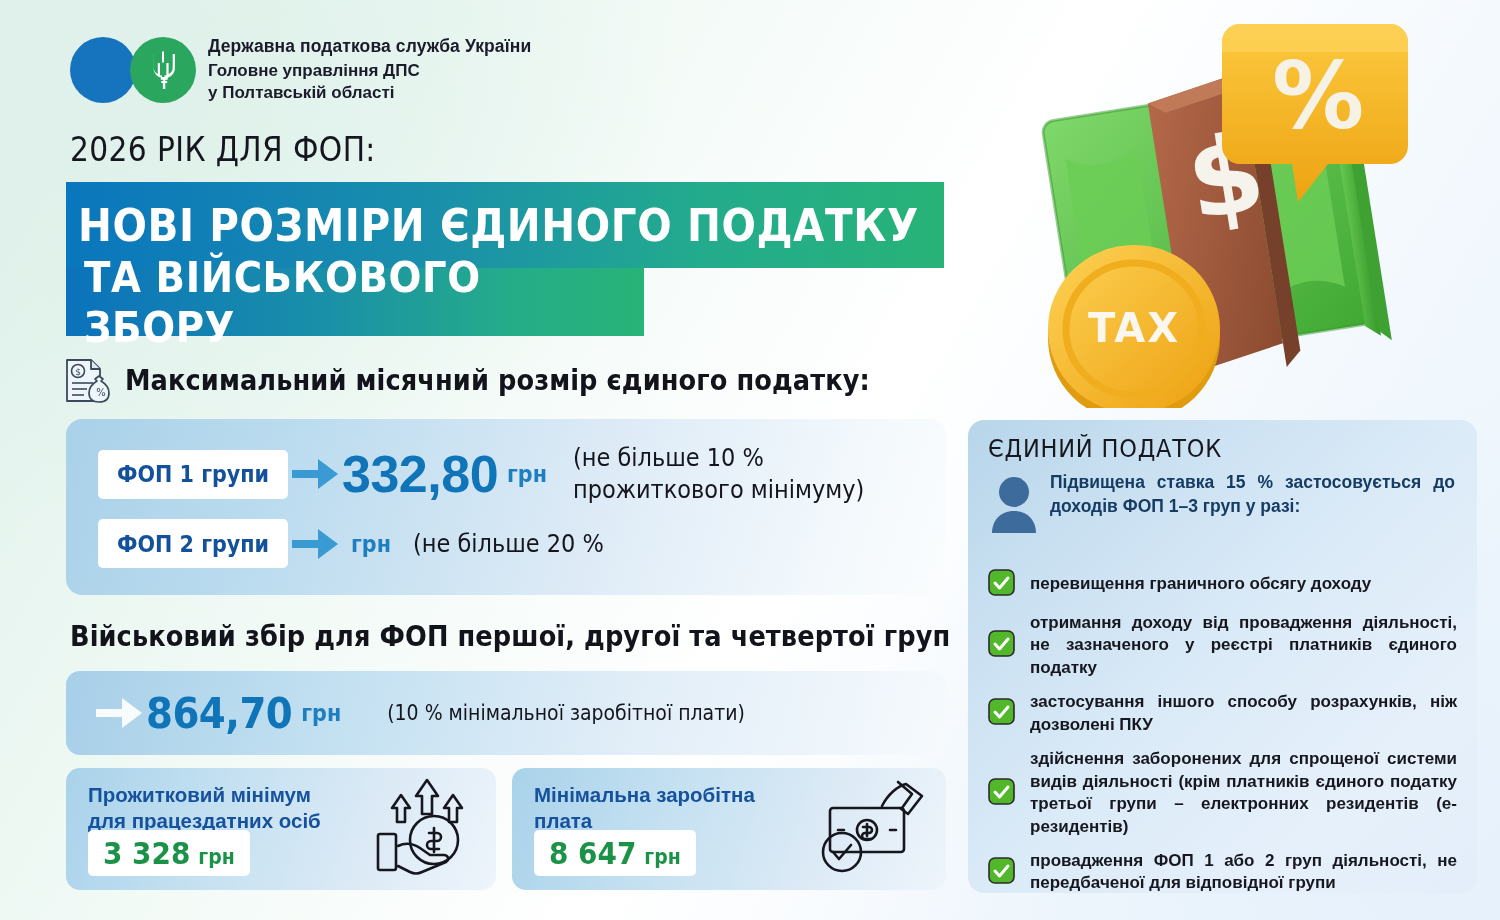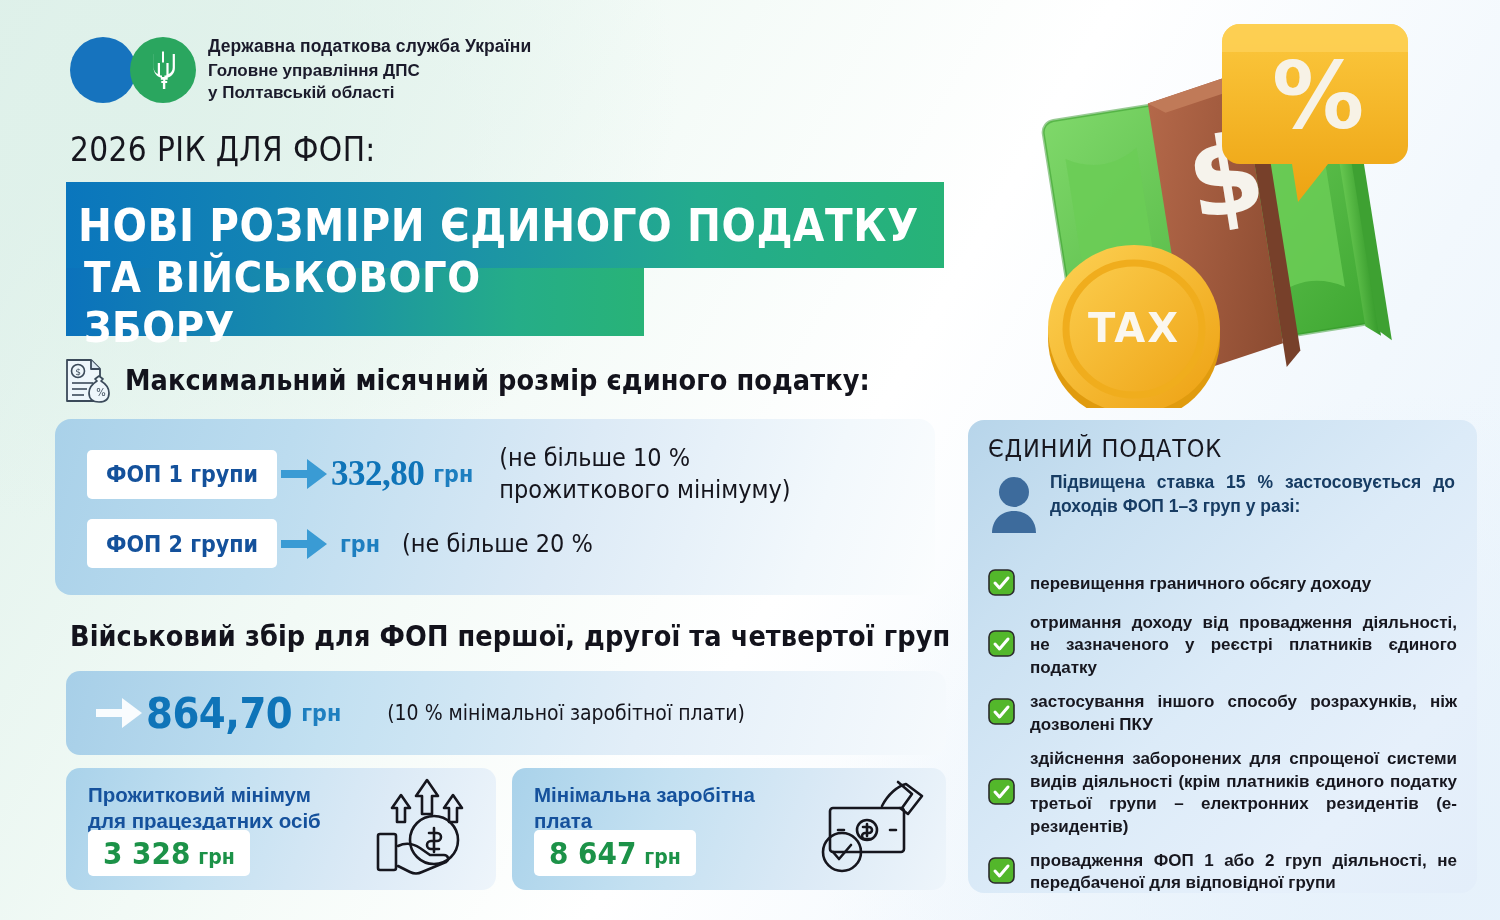--- a/index.html
+++ b/index.html
@@ -47,43 +47,43 @@
   .sec-head { position: absolute; display: flex; align-items: center; gap: 13px; }
   .sec-head .txt {
     font-size: 28.5px; font-weight: bold; color: #13131c;
     font-family: "DejaVu Sans Condensed", "Liberation Sans", sans-serif; letter-spacing: .1px;
   }
   #sec-et  { left: 62px; top: 355px; }
   #sec-mil { left: 70px; top: 620px; }
 
   
   .panel-et {
-    position: absolute; left: 55px; top: 419px; width: 880px; height: 176px;
+    position: absolute; left: 66px; top: 419px; width: 880px; height: 176px;
     border-radius: 16px;
     background: linear-gradient(108deg, #a9d1e9 0%, #bcdcef 26%, #dceaf6 58%, #f2f8fc 85%, #fbfdfe 100%);
   }
   .panel-mil {
     position: absolute; left: 66px; top: 671px; width: 880px; height: 84px;
     border-radius: 14px;
     background: linear-gradient(105deg, #a7cfe8 0%, #c2e0f1 30%, #e2eef8 65%, #f6fafd 100%);
   }
   .row { position: absolute; display: flex; align-items: center; }
   #row1 { left: 32px; top: 23px; }
   #row2 { left: 32px; top: 100px; }
 
   .chip {
     background: #fff; border-radius: 5px; height: 49px; min-width: 190px;
     display: flex; align-items: center; justify-content: center; padding: 0 16px;
     font-size: 23px; font-weight: bold; color: #14519b;
     font-family: "DejaVu Sans Condensed", "Liberation Sans", sans-serif;
   }
   .arrow { width: 54px; display: flex; align-items: center; justify-content: center; flex: none; }
   .amount {
-    font-size: 35px; font-weight: bold; color: #0f74b8; white-space: nowrap;
-    font-family: Liberation Serif, serif; letter-spacing: -.5px;
+    font-size: 52px; font-weight: bold; color: #0f74b8; white-space: nowrap;
+    font-family: Liberation Sans, sans-serif; letter-spacing: -.5px;
   }
   .cur {
     font-size: 23px; font-weight: bold; color: #1e7fc0; margin-left: 9px;
     font-family: "DejaVu Sans Condensed", "Liberation Sans", sans-serif;
   }
   .note {
     font-size: 25px; color: #15151d; line-height: 1.28; margin-left: 22px;
     font-family: "DejaVu Sans Condensed", "Liberation Sans", sans-serif;
   }
   #note1 { margin-left: 26px; }

